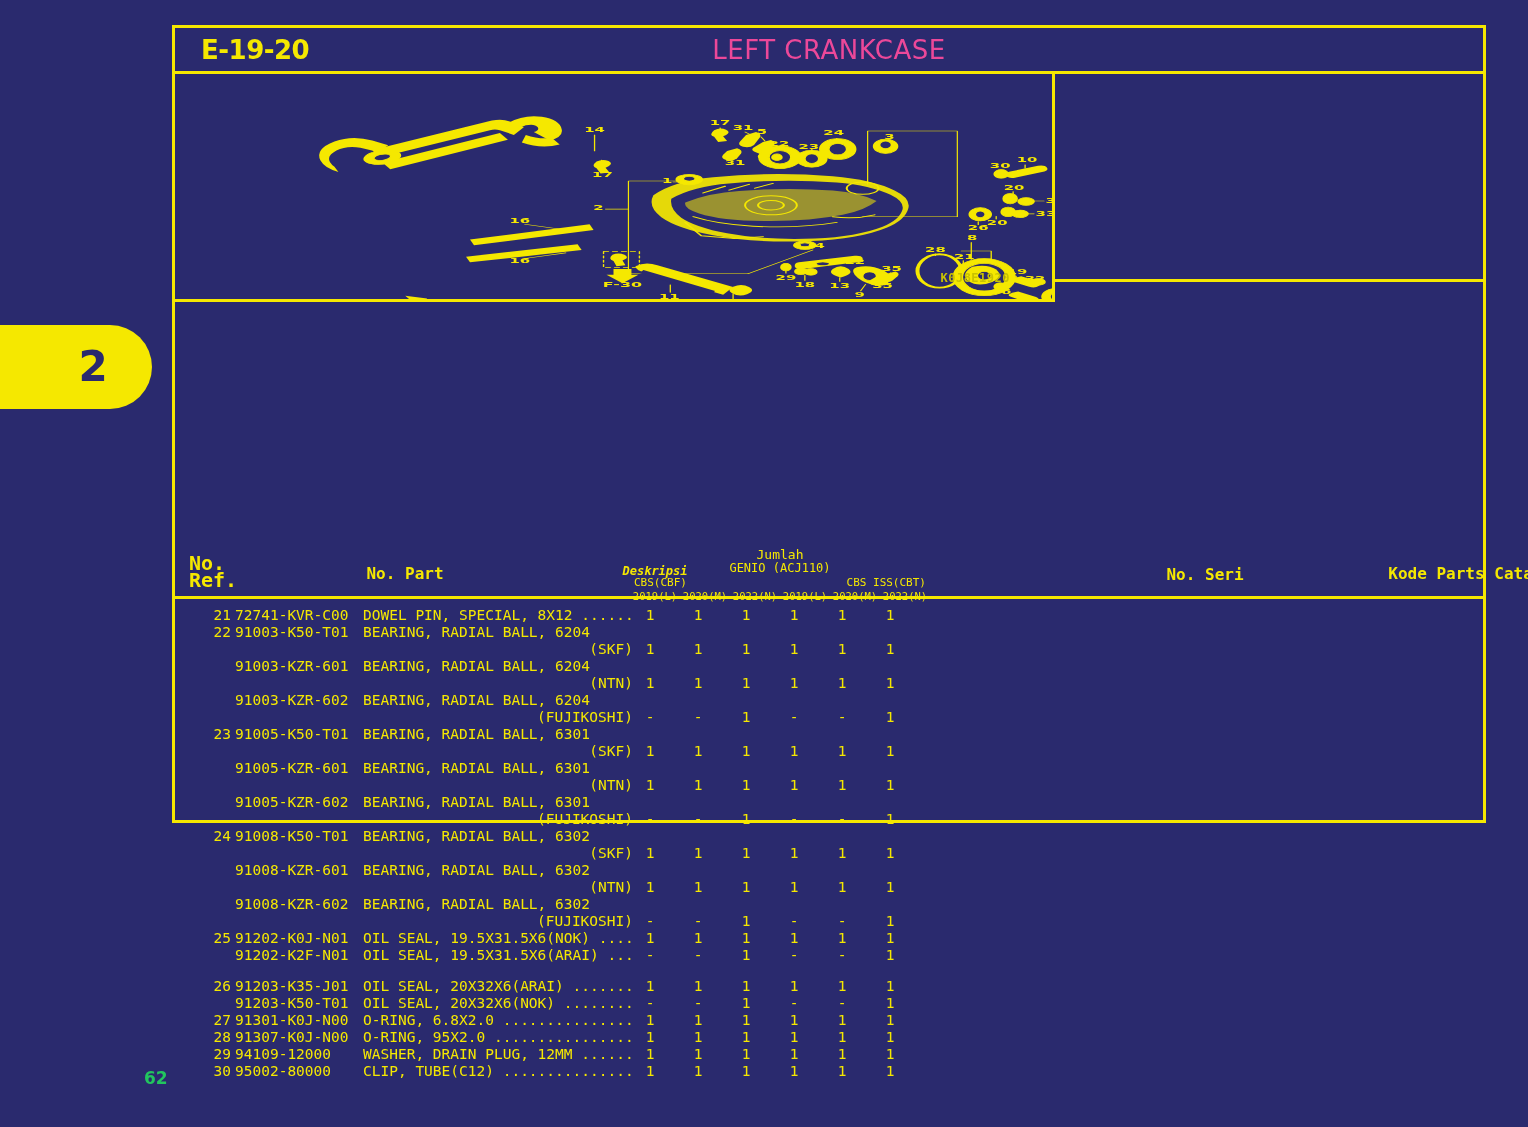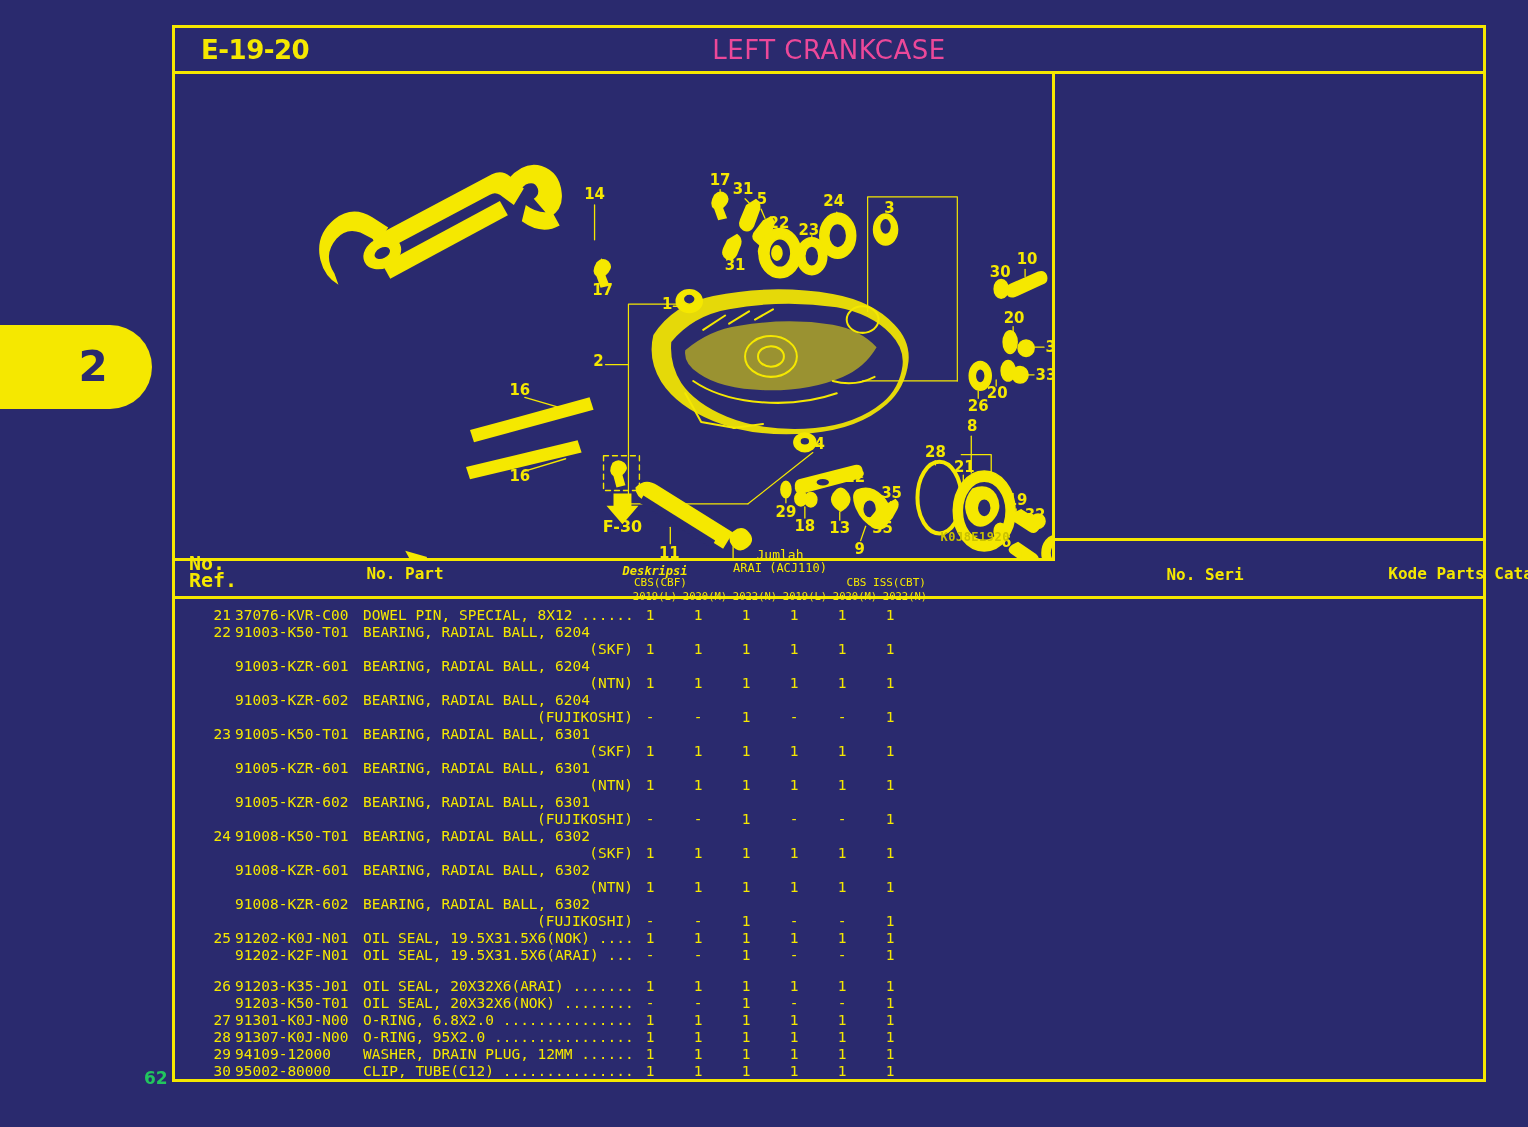--- a/index.html
+++ b/index.html
@@ -26,21 +26,21 @@
 
   
   .page-num{
     position:absolute;left:144px;top:1068px;
     font-family:"DejaVu Sans","Liberation Sans",sans-serif;
     font-size:17px;color:#22c55e;font-weight:bold;
   }
 
   
   .frame{
-    position:absolute;left:172px;top:25px;width:1314px;height:1057px;
+    position:absolute;left:172px;top:25px;width:1314px;height:798px;
     border:3px solid #f5e800;box-sizing:border-box;
   }
 
   
   .titlebar{
     position:absolute;left:0;top:0;right:0;height:46px;
     border-bottom:3px solid #f5e800;box-sizing:border-box;
     font-family:"DejaVu Sans","Liberation Sans",sans-serif;
   }
   .titlebar .code{
@@ -343,21 +343,21 @@
     <div class="thead">
       <div class="th th-noref">
         <div>No.</div>
         <div>Ref.</div>
       </div>
       <div class="th th-part">No. Part</div>
       <div class="th th-desc">Deskripsi</div>
 
       <div class="jumlah-group">
         <div class="j-title">Jumlah</div>
-        <div class="j-model">ARAI (ACJ110)</div>
+        <div class="j-model">GENIO (ACJ110)</div>
         <div class="j-variants">
           <span>CBS(CBF)</span>
           <span>CBS ISS(CBT)</span>
         </div>
         <div class="j-years">
           <span>2019(L)</span>
           <span>2020(M)</span>
           <span>2022(N)</span>
           <span>2019(L)</span>
           <span>2020(M)</span>
@@ -365,21 +365,21 @@
         </div>
       </div>
 
       <div class="th th-seri">No. Seri</div>
       <div class="th th-kode">Kode Parts Catalog</div>
     </div>
 
     <div class="tbody" id="table-body">
         <div class="row">
           <span class="c-ref">21</span>
-          <span class="c-part">37076-KVR-C00</span>
+          <span class="c-part">72741-KVR-C00</span>
           <span class="c-desc">DOWEL PIN, SPECIAL, 8X12 ......</span>
           <span class="c-qty q0">1</span>
           <span class="c-qty q1">1</span>
           <span class="c-qty q2">1</span>
           <span class="c-qty q3">1</span>
           <span class="c-qty q4">1</span>
           <span class="c-qty q5">1</span>
         </div>
         <div class="row">
           <span class="c-ref">22</span>

